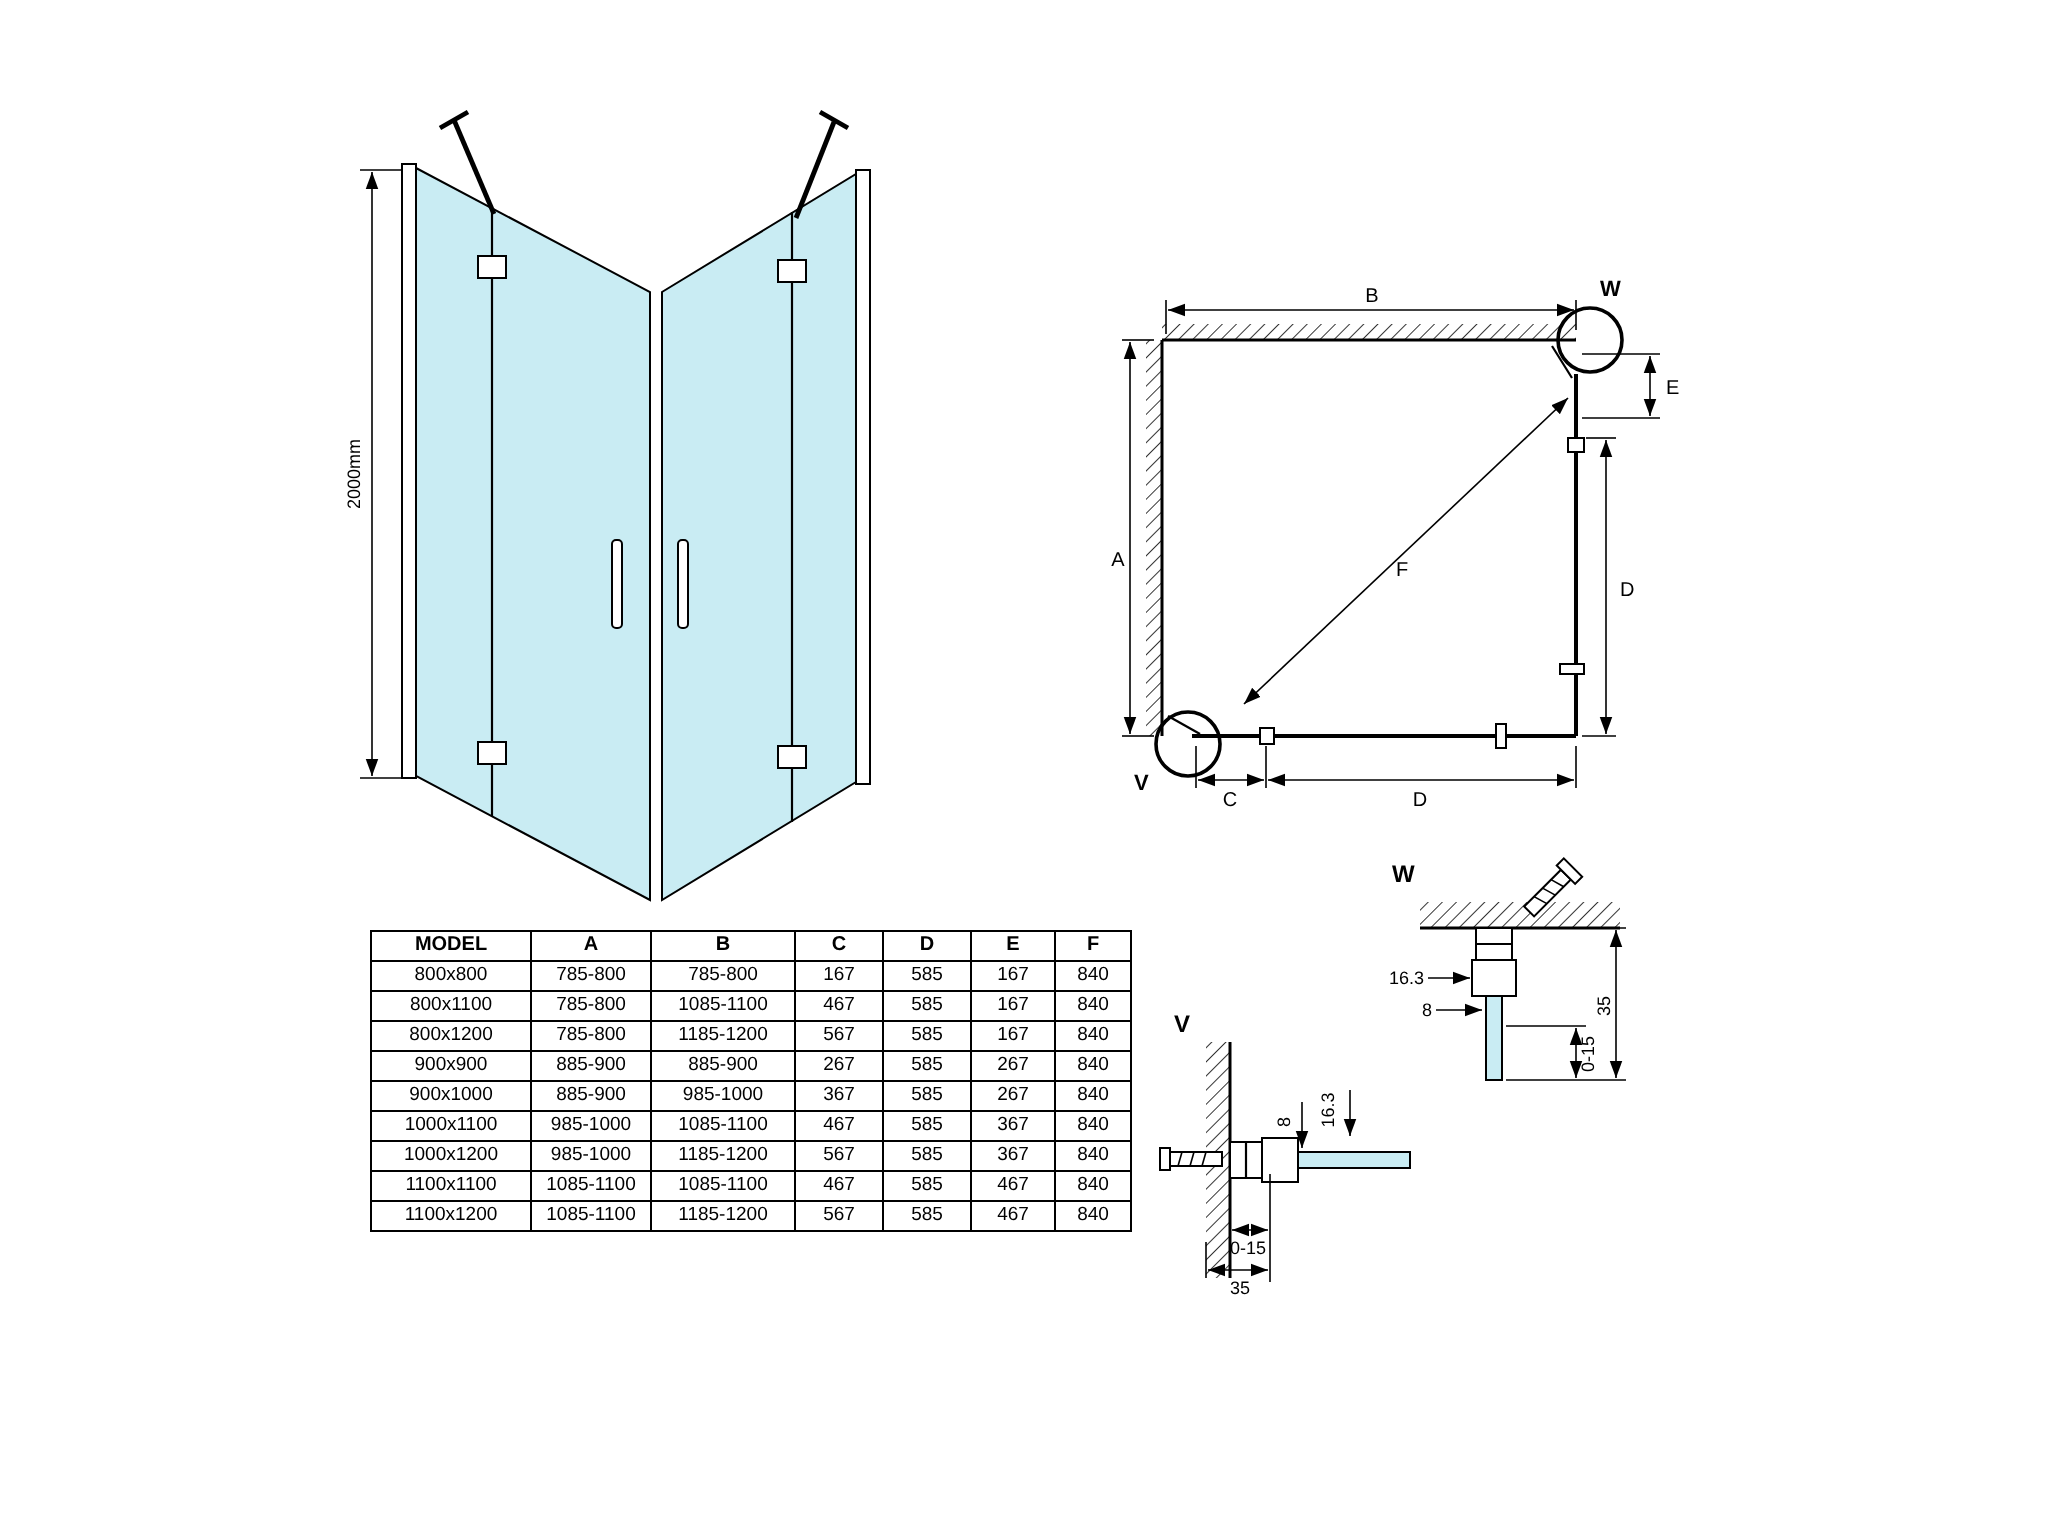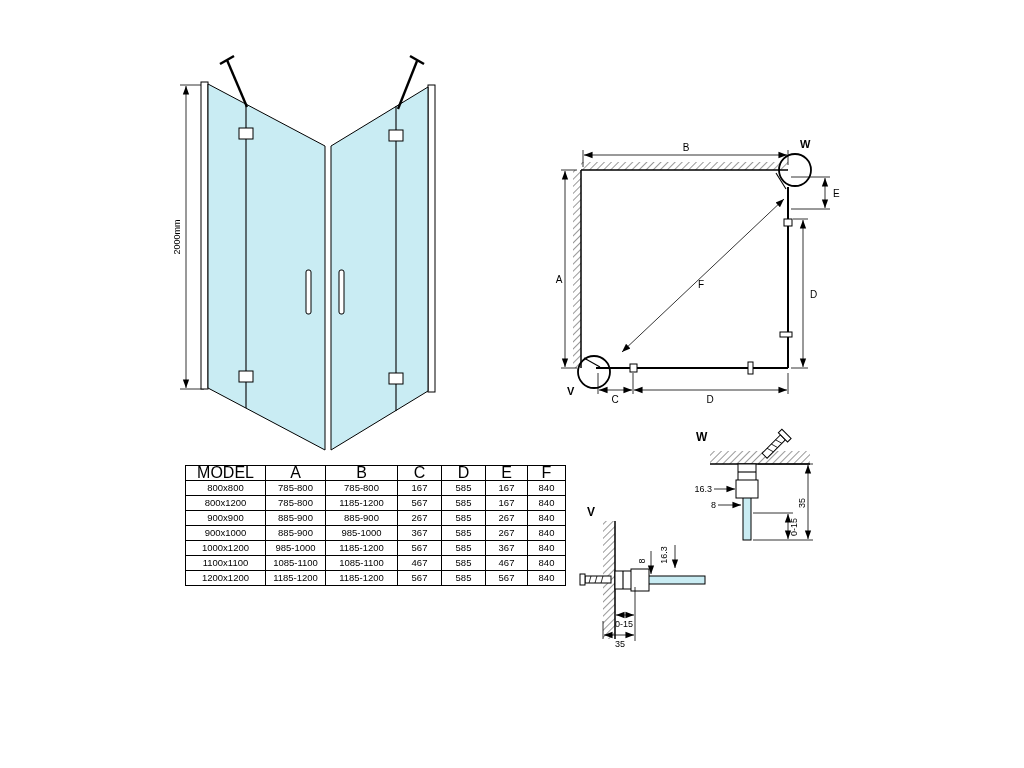--- a/index.html
+++ b/index.html
@@ -13,21 +13,21 @@
   .arm{stroke:#000;stroke-width:2.4;fill:none;}
   .dim{stroke:#000;stroke-width:0.8;fill:none;}
   .wh{fill:#fff;stroke:#000;stroke-width:1;}
   .glass{stroke:#000;stroke-width:1;}
   .t10{font-size:10px;}
   .t9{font-size:9px;}
   .tb11{font-size:11px;font-weight:bold;}
   .tb12{font-size:12px;font-weight:bold;}
   table.spec{position:absolute;left:185px;top:465px;border-collapse:collapse;table-layout:fixed;width:380px;background:#fff;}
   table.spec th,table.spec td{border:1px solid #000;font-size:9.5px;text-align:center;padding:1px 2px;height:12px;line-height:12px;overflow:hidden;white-space:nowrap;}
-  table.spec th{font-weight:normal;font-size:16px;}
+  table.spec th{font-weight:bold;font-size:10px;}
 </style>
 </head>
 <body>
 
 <div id="page">
 
   <svg width="0" height="0" style="left:0;top:0" aria-hidden="true">
     <defs>
       <marker id="arr" viewBox="0 0 10 10" refX="9.5" refY="5" markerWidth="9" markerHeight="9" orient="auto-start-reverse" markerUnits="userSpaceOnUse">
         <path d="M0,1.5 L9.5,5 L0,8.5 z" fill="#000"></path>
@@ -250,20 +250,29 @@
         <tr>
           <td>800x800</td>
           <td>785-800</td>
           <td>785-800</td>
           <td>167</td>
           <td>585</td>
           <td>167</td>
           <td>840</td>
         </tr>
         <tr>
+          <td>800x1100</td>
+          <td>785-800</td>
+          <td>1085-1100</td>
+          <td>467</td>
+          <td>585</td>
+          <td>167</td>
+          <td>840</td>
+        </tr>
+        <tr>
           <td>800x1200</td>
           <td>785-800</td>
           <td>1185-1200</td>
           <td>567</td>
           <td>585</td>
           <td>167</td>
           <td>840</td>
         </tr>
         <tr>
           <td>900x900</td>
@@ -277,42 +286,51 @@
         <tr>
           <td>900x1000</td>
           <td>885-900</td>
           <td>985-1000</td>
           <td>367</td>
           <td>585</td>
           <td>267</td>
           <td>840</td>
         </tr>
         <tr>
+          <td>1000x1100</td>
+          <td>985-1000</td>
+          <td>1085-1100</td>
+          <td>467</td>
+          <td>585</td>
+          <td>367</td>
+          <td>840</td>
+        </tr>
+        <tr>
           <td>1000x1200</td>
           <td>985-1000</td>
           <td>1185-1200</td>
           <td>567</td>
           <td>585</td>
           <td>367</td>
           <td>840</td>
         </tr>
         <tr>
           <td>1100x1100</td>
           <td>1085-1100</td>
           <td>1085-1100</td>
           <td>467</td>
           <td>585</td>
           <td>467</td>
           <td>840</td>
         </tr>
         <tr>
-          <td>1200x1200</td>
-          <td>1185-1200</td>
+          <td>1100x1200</td>
+          <td>1085-1100</td>
           <td>1185-1200</td>
           <td>567</td>
           <td>585</td>
-          <td>567</td>
+          <td>467</td>
           <td>840</td>
         </tr>
       </tbody>
   </table>
 
 </div>
 
 </body></html>

